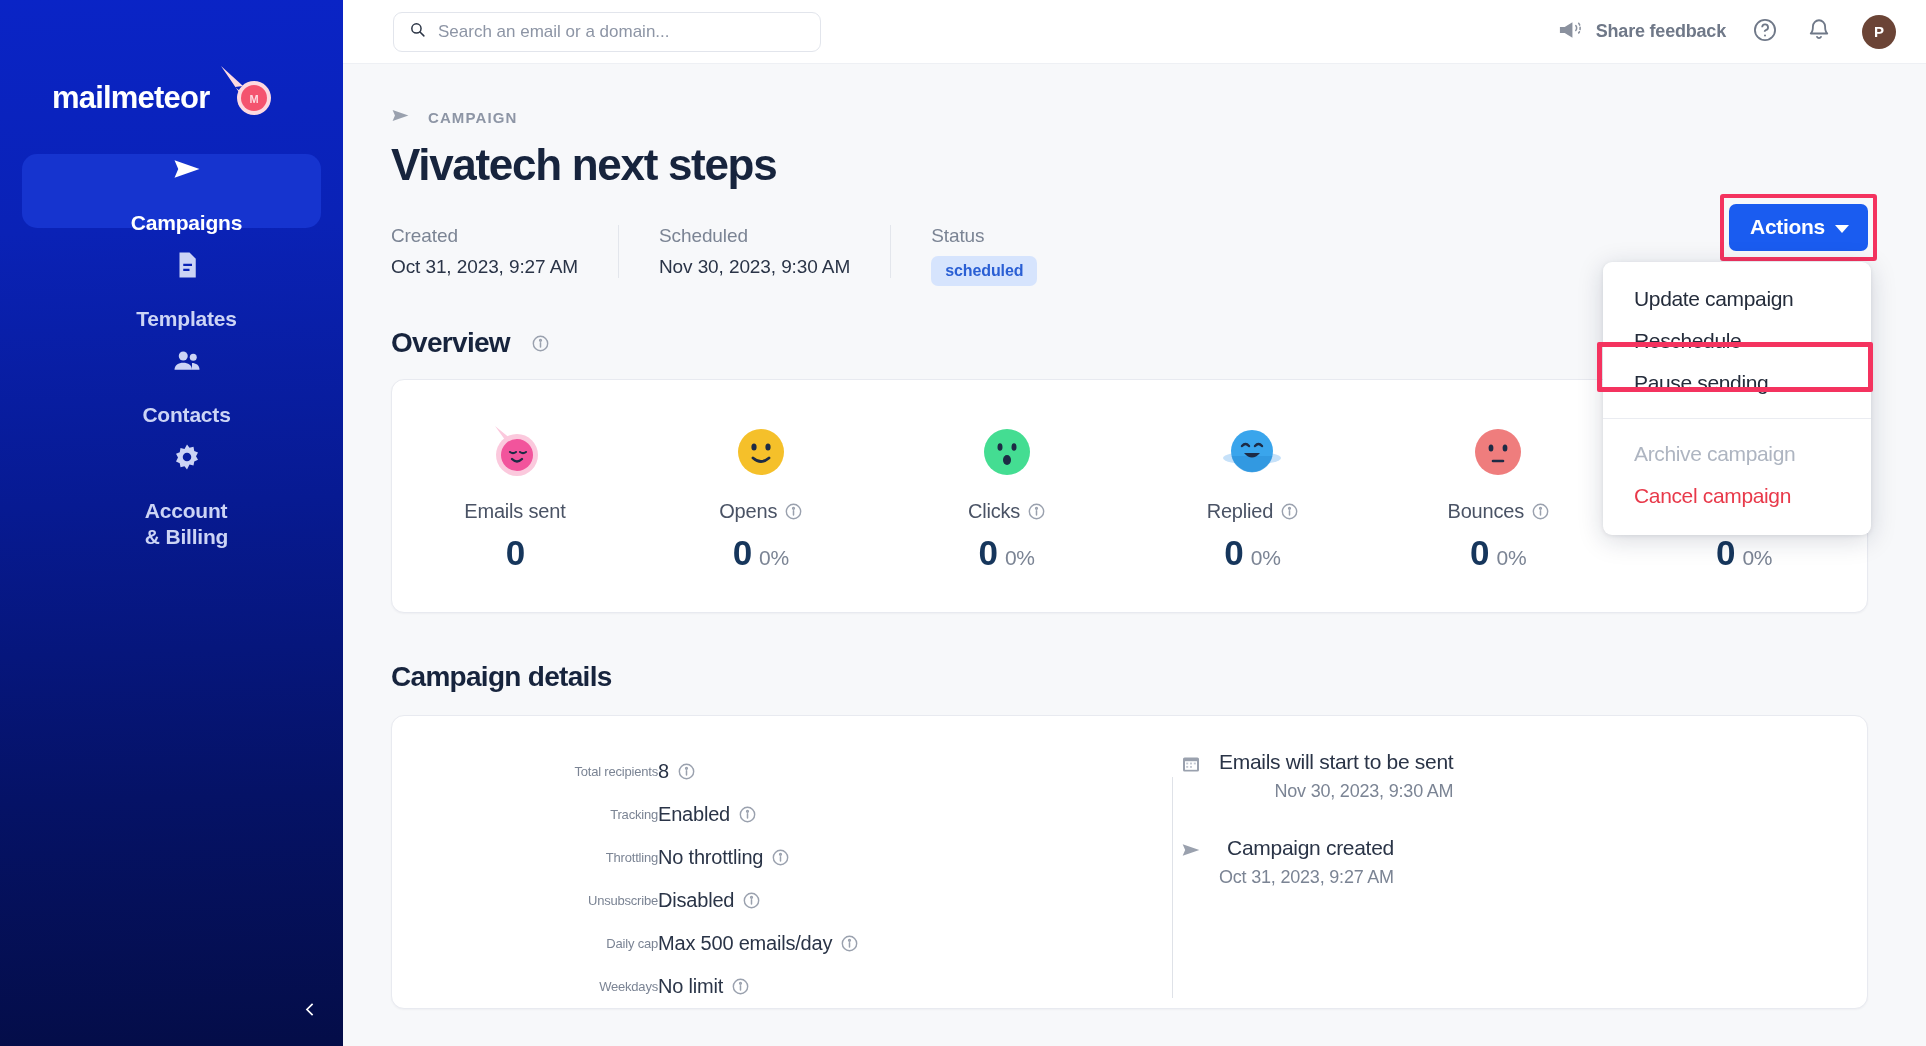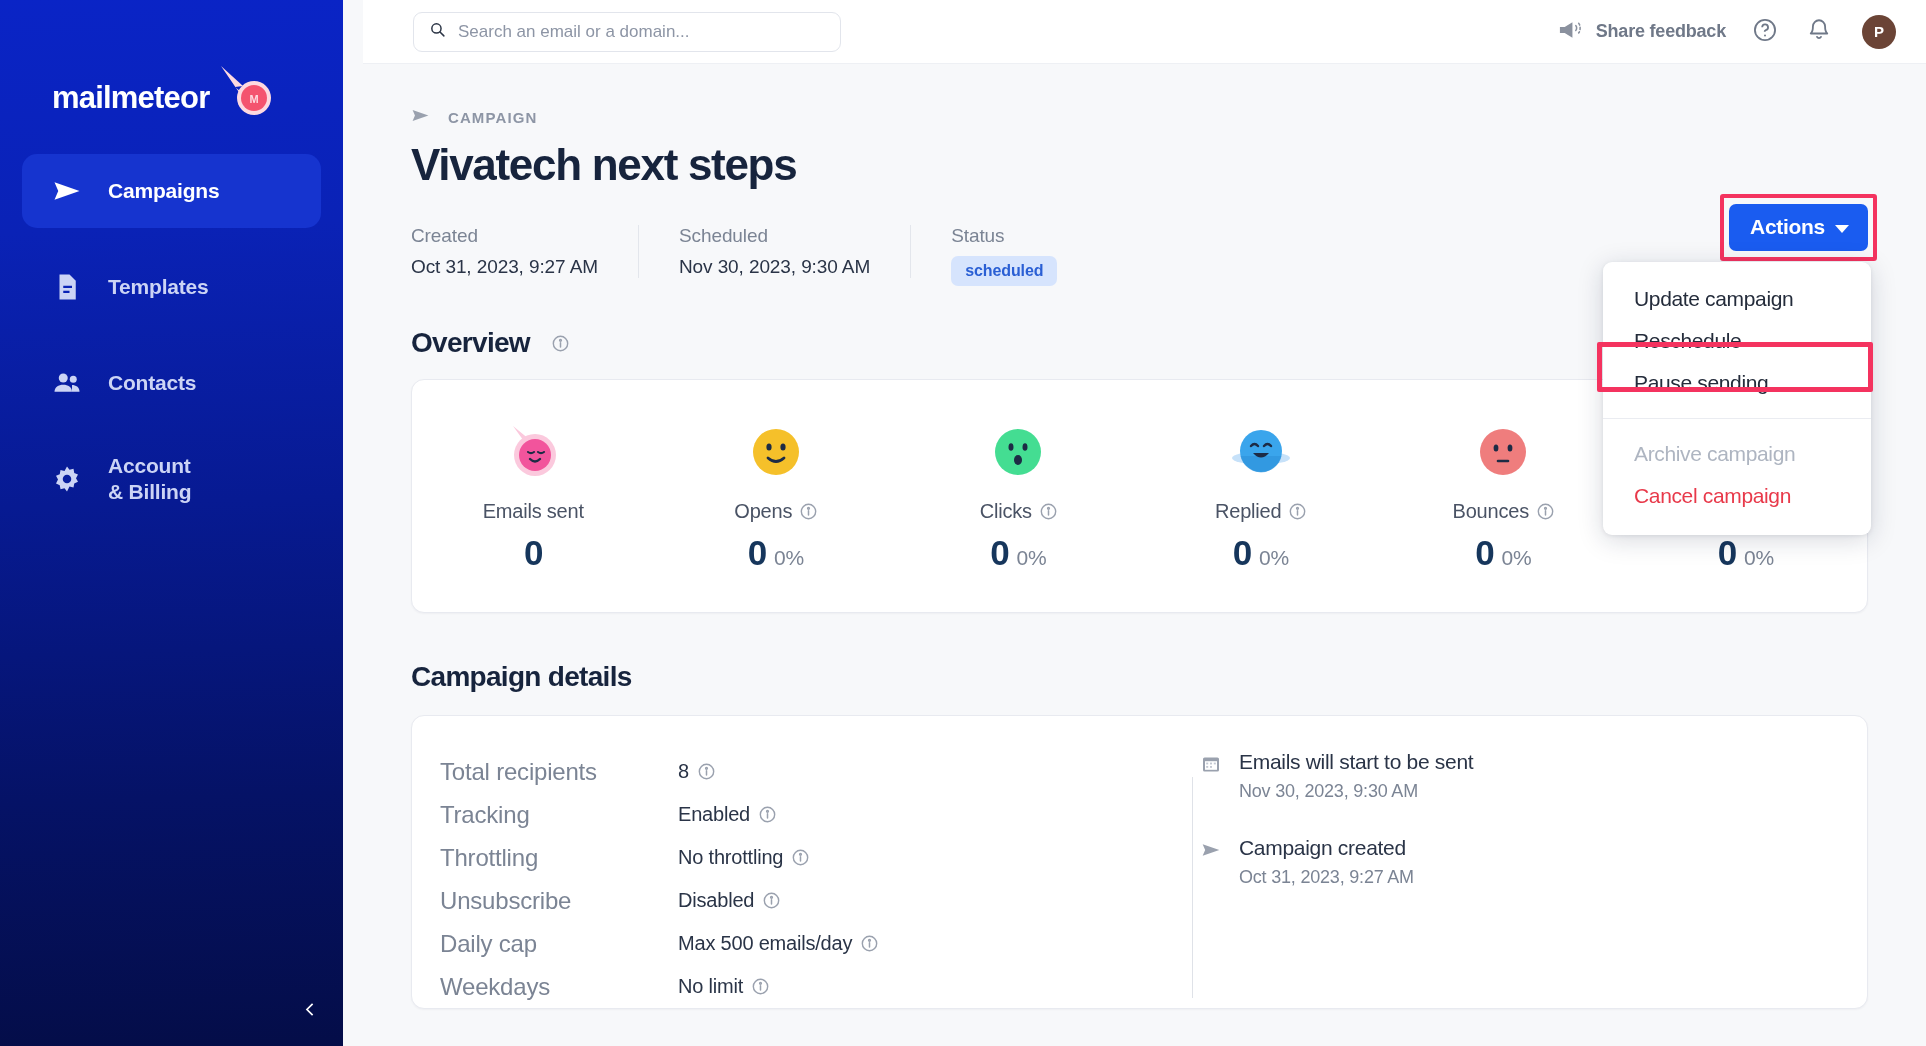--- a/index.html
+++ b/index.html
@@ -25,36 +25,36 @@
   .logo-text {
     color: #ffffff; font-size: 31px; font-weight: 700; letter-spacing: -0.8px;
   }
   .logo-mark { width: 62px; height: 62px; position: relative; margin-left: -2px; margin-top: -14px; }
 
   .nav { margin-top: 6px; padding: 0 22px; }
   .nav-item {
     display: flex; align-items: center; gap: 26px;
     height: 74px; padding-left: 30px; border-radius: 15px;
     color: #ccd4f5; font-size: 21px; font-weight: 700; letter-spacing: -0.2px;
-    margin-bottom: 22px; cursor: pointer;
+    margin-bottom: 22px; cursor: pointer; flex-direction: column;
   }
   .nav-item.active { background: #1634cf; color: #ffffff; }
   .nav-item .nav-ico { width: 30px; height: 30px; flex: 0 0 30px; display: flex; align-items: center; justify-content: center; }
   .nav-item .nav-ico svg { width: 30px; height: 30px; fill: currentColor; }
   .nav-label { line-height: 1.22; }
 
   .collapse-btn {
     position: absolute; left: 290px; bottom: 15px;
     width: 40px; height: 40px; display: flex; align-items: center; justify-content: center;
     color: #ffffff; cursor: pointer;
   }
   .collapse-btn svg { width: 17px; height: 17px; stroke: #fff; stroke-width: 2.4; fill: none; }
 
   
-  .main { flex: 1; height: 1046px; position: relative; background: #f7f8fa; overflow: hidden; padding-left: 20px; }
+  .main { flex: 1; height: 1046px; position: relative; background: #f7f8fa; overflow: hidden; }
 
   .topbar {
     height: 64px; background: #ffffff; display: flex; align-items: center;
     padding: 0 30px 0 50px; border-bottom: 1px solid #eef0f4;
   }
   .search-box {
     width: 428px; height: 40px; border: 1px solid #e2e5ec; border-radius: 9px;
     background: #fff; display: flex; align-items: center; gap: 12px; padding: 0 15px;
   }
   .search-box svg { width: 17px; height: 17px; stroke: #2b3445; stroke-width: 2.1; fill: none; flex: 0 0 17px; }
@@ -105,39 +105,40 @@
     display: flex; align-items: center; gap: 22px;
   }
   .info-ico { width: 17px; height: 17px; flex: 0 0 17px; display: inline-flex; }
   .info-ico svg { width: 17px; height: 17px; }
   .info-ico circle { stroke: #9aa1ae; stroke-width: 1.5; fill: none; }
   .info-ico path, .info-ico line { stroke: #9aa1ae; stroke-width: 1.6; fill: none; stroke-linecap: round; }
 
   .card {
     background: #ffffff; border: 1px solid #e8eaf0; border-radius: 13px;
     box-shadow: 0 1px 2px rgba(20,30,60,.04);
+    text-align: right;
   }
 
   .overview-wrap { margin-top: 30px; }
   .overview-card { margin-top: 20px; height: 234px; display: flex; align-items: center; }
   .stat { flex: 1; display: flex; flex-direction: column; align-items: center; }
   .stat-emoji { width: 64px; height: 64px; margin-bottom: 16px; position: relative; }
   .stat-label {
     font-size: 20px; color: #4a5365; letter-spacing: -0.2px;
     display: flex; align-items: center; gap: 8px; margin-bottom: 10px;
   }
   .stat-value { display: flex; align-items: baseline; gap: 8px; }
   .stat-num { font-size: 35px; font-weight: 800; color: #16365c; letter-spacing: -1px; }
   .stat-pct { font-size: 21px; color: #7b8494; letter-spacing: -0.3px; }
 
   .details-wrap { margin-top: 48px; }
   .details-card { margin-top: 22px; min-height: 260px; display: flex; padding: 34px 0 0 0; }
   .details-left { flex: 0 0 770px; padding-left: 28px; }
   .detail-row { display: flex; align-items: center; height: 43px; }
-  .detail-label { flex: 0 0 238px; font-size: 24px; color: #7b8494; letter-spacing: -0.2px; }
+  .detail-label { flex: 0 0 238px; font-size: 13px; color: #7b8494; letter-spacing: -0.2px; }
   .detail-value { font-size: 20px; color: #2a3447; display: flex; align-items: center; gap: 9px; letter-spacing: -0.2px; }
 
   .details-right { flex: 1; padding-left: 18px; position: relative; }
   .timeline-item { display: flex; gap: 17px; position: relative; padding-bottom: 34px; }
   .timeline-item:last-child { padding-bottom: 0; }
   .tl-ico { width: 22px; height: 22px; flex: 0 0 22px; margin-top: 3px; display: flex; align-items: center; justify-content: center; }
   .tl-ico svg { width: 20px; height: 20px; fill: #9aa1ae; }
   .tl-line { position: absolute; left: 10px; top: 27px; bottom: 10px; width: 1px; background: #dfe2e8; }
   .tl-title { font-size: 21px; color: #2a3447; letter-spacing: -0.3px; margin-bottom: 7px; }
   .tl-date { font-size: 18px; color: #7b8494; letter-spacing: -0.2px; }

